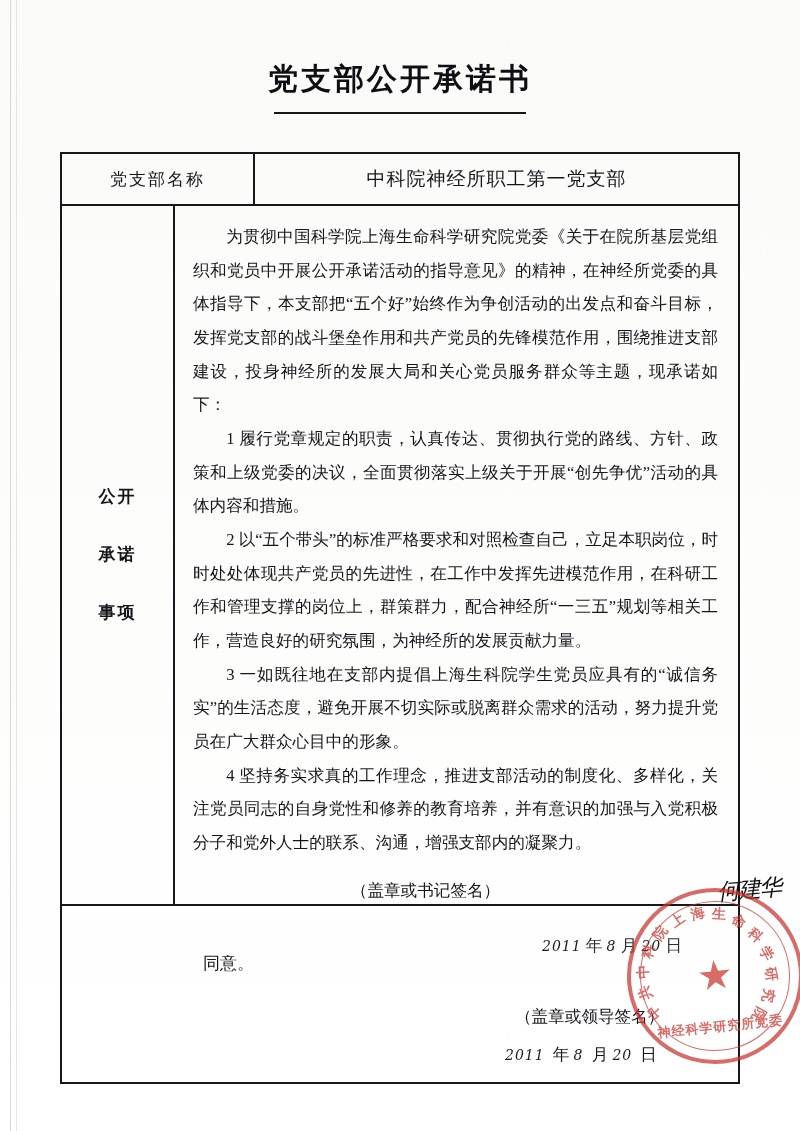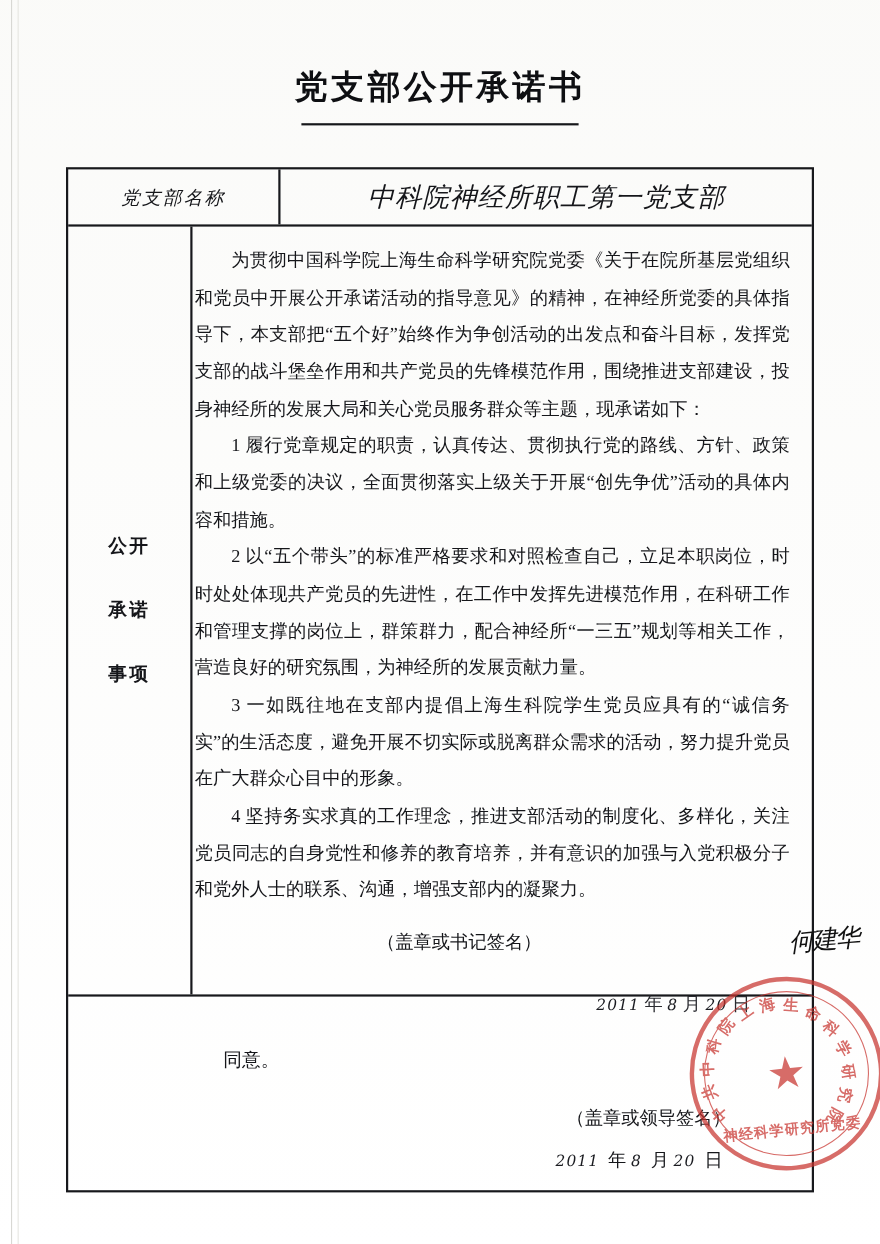--- a/index.html
+++ b/index.html
@@ -70,21 +70,20 @@
     box-sizing: border-box;
   }
 
   .row-name {
     position: absolute;
     left: 0; top: 0;
     width: 100%;
     height: 52px;
     border-bottom: 2px solid #17181c;
     box-sizing: border-box;
-    font-style: italic;
   }
   .cell-label-name {
     position: absolute;
     left: 0; top: 0;
     width: 193px;
     height: 100%;
     border-right: 2px solid #17181c;
     box-sizing: border-box;
     display: flex;
     align-items: center;
@@ -92,21 +91,21 @@
     font-size: 17px;
     letter-spacing: 2px;
   }
   .cell-value-name {
     position: absolute;
     left: 193px; top: 0; right: 0;
     height: 100%;
     display: flex;
     align-items: center;
     justify-content: center;
-    font-size: 24px;
+    font-size: 19px;
     letter-spacing: 1px;
   }
 
   .row-body {
     position: absolute;
     left: 0; top: 52px;
     width: 100%;
     height: 700px;
     border-bottom: 2px solid #17181c;
     box-sizing: border-box;
@@ -124,21 +123,21 @@
     justify-content: center;
     font-size: 17px;
     font-weight: bold;
     line-height: 1.75;
     letter-spacing: 2px;
     gap: 28px;
   }
   .cell-body-content {
     position: absolute;
     left: 113px; top: 0; right: 0; bottom: 0;
-    padding: 14px 20px 0 2px;
+    padding: 14px 20px 0 18px;
     box-sizing: border-box;
     font-size: 16.6px;
     line-height: 2.03;
     text-align: justify;
     text-justify: inter-ideograph;
   }
   .para {
     text-indent: 2em;
     margin: 0;
   }

